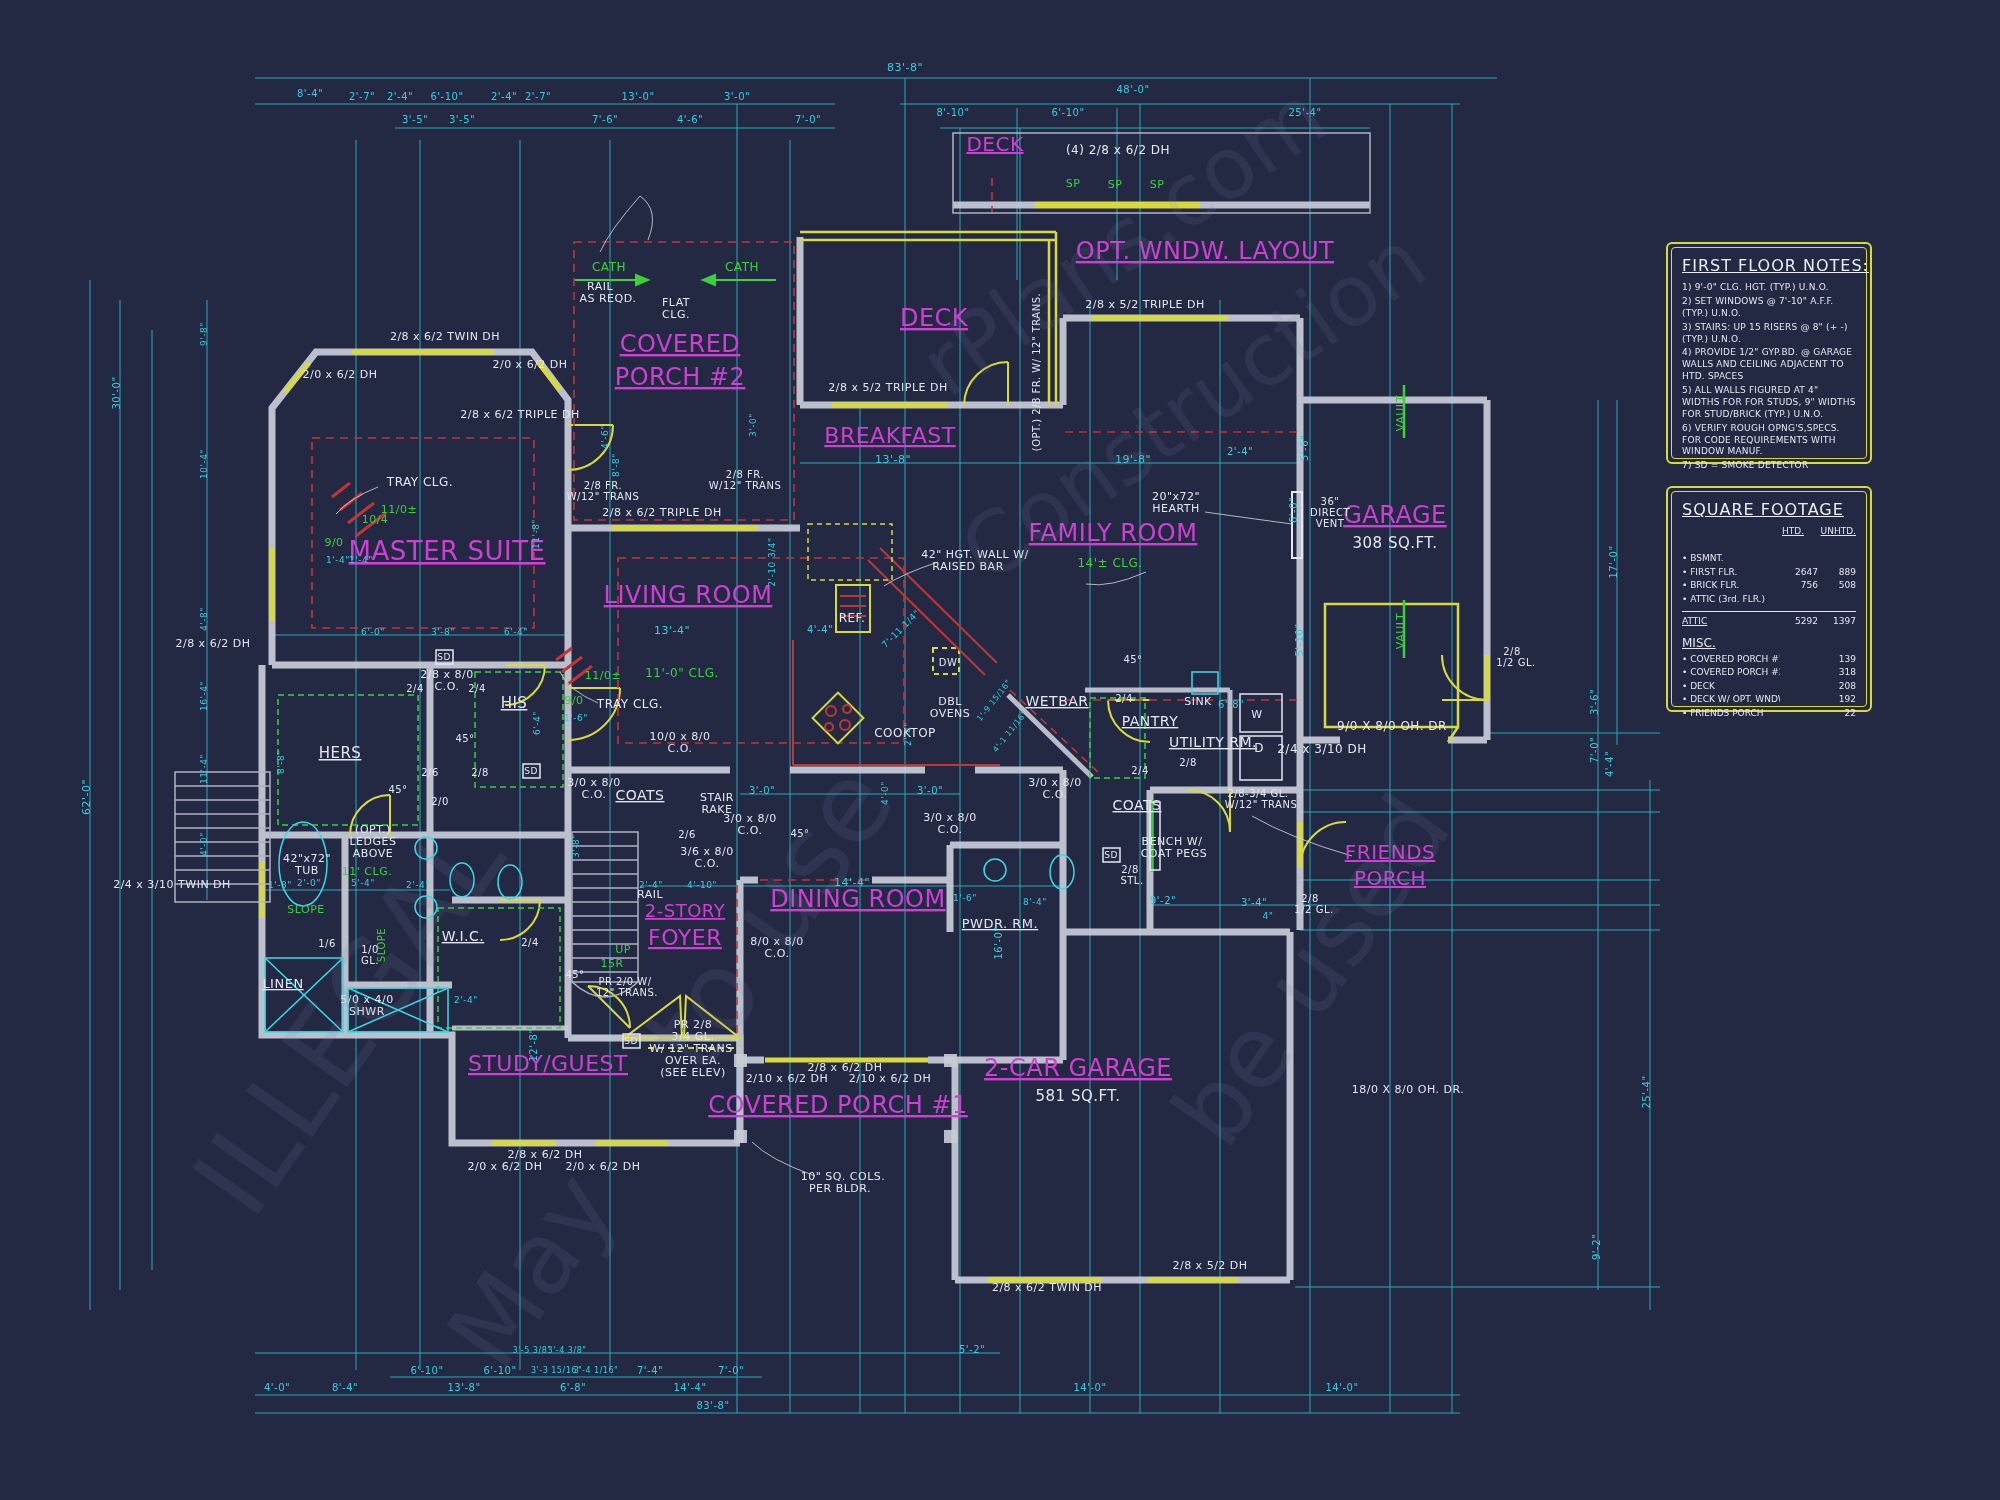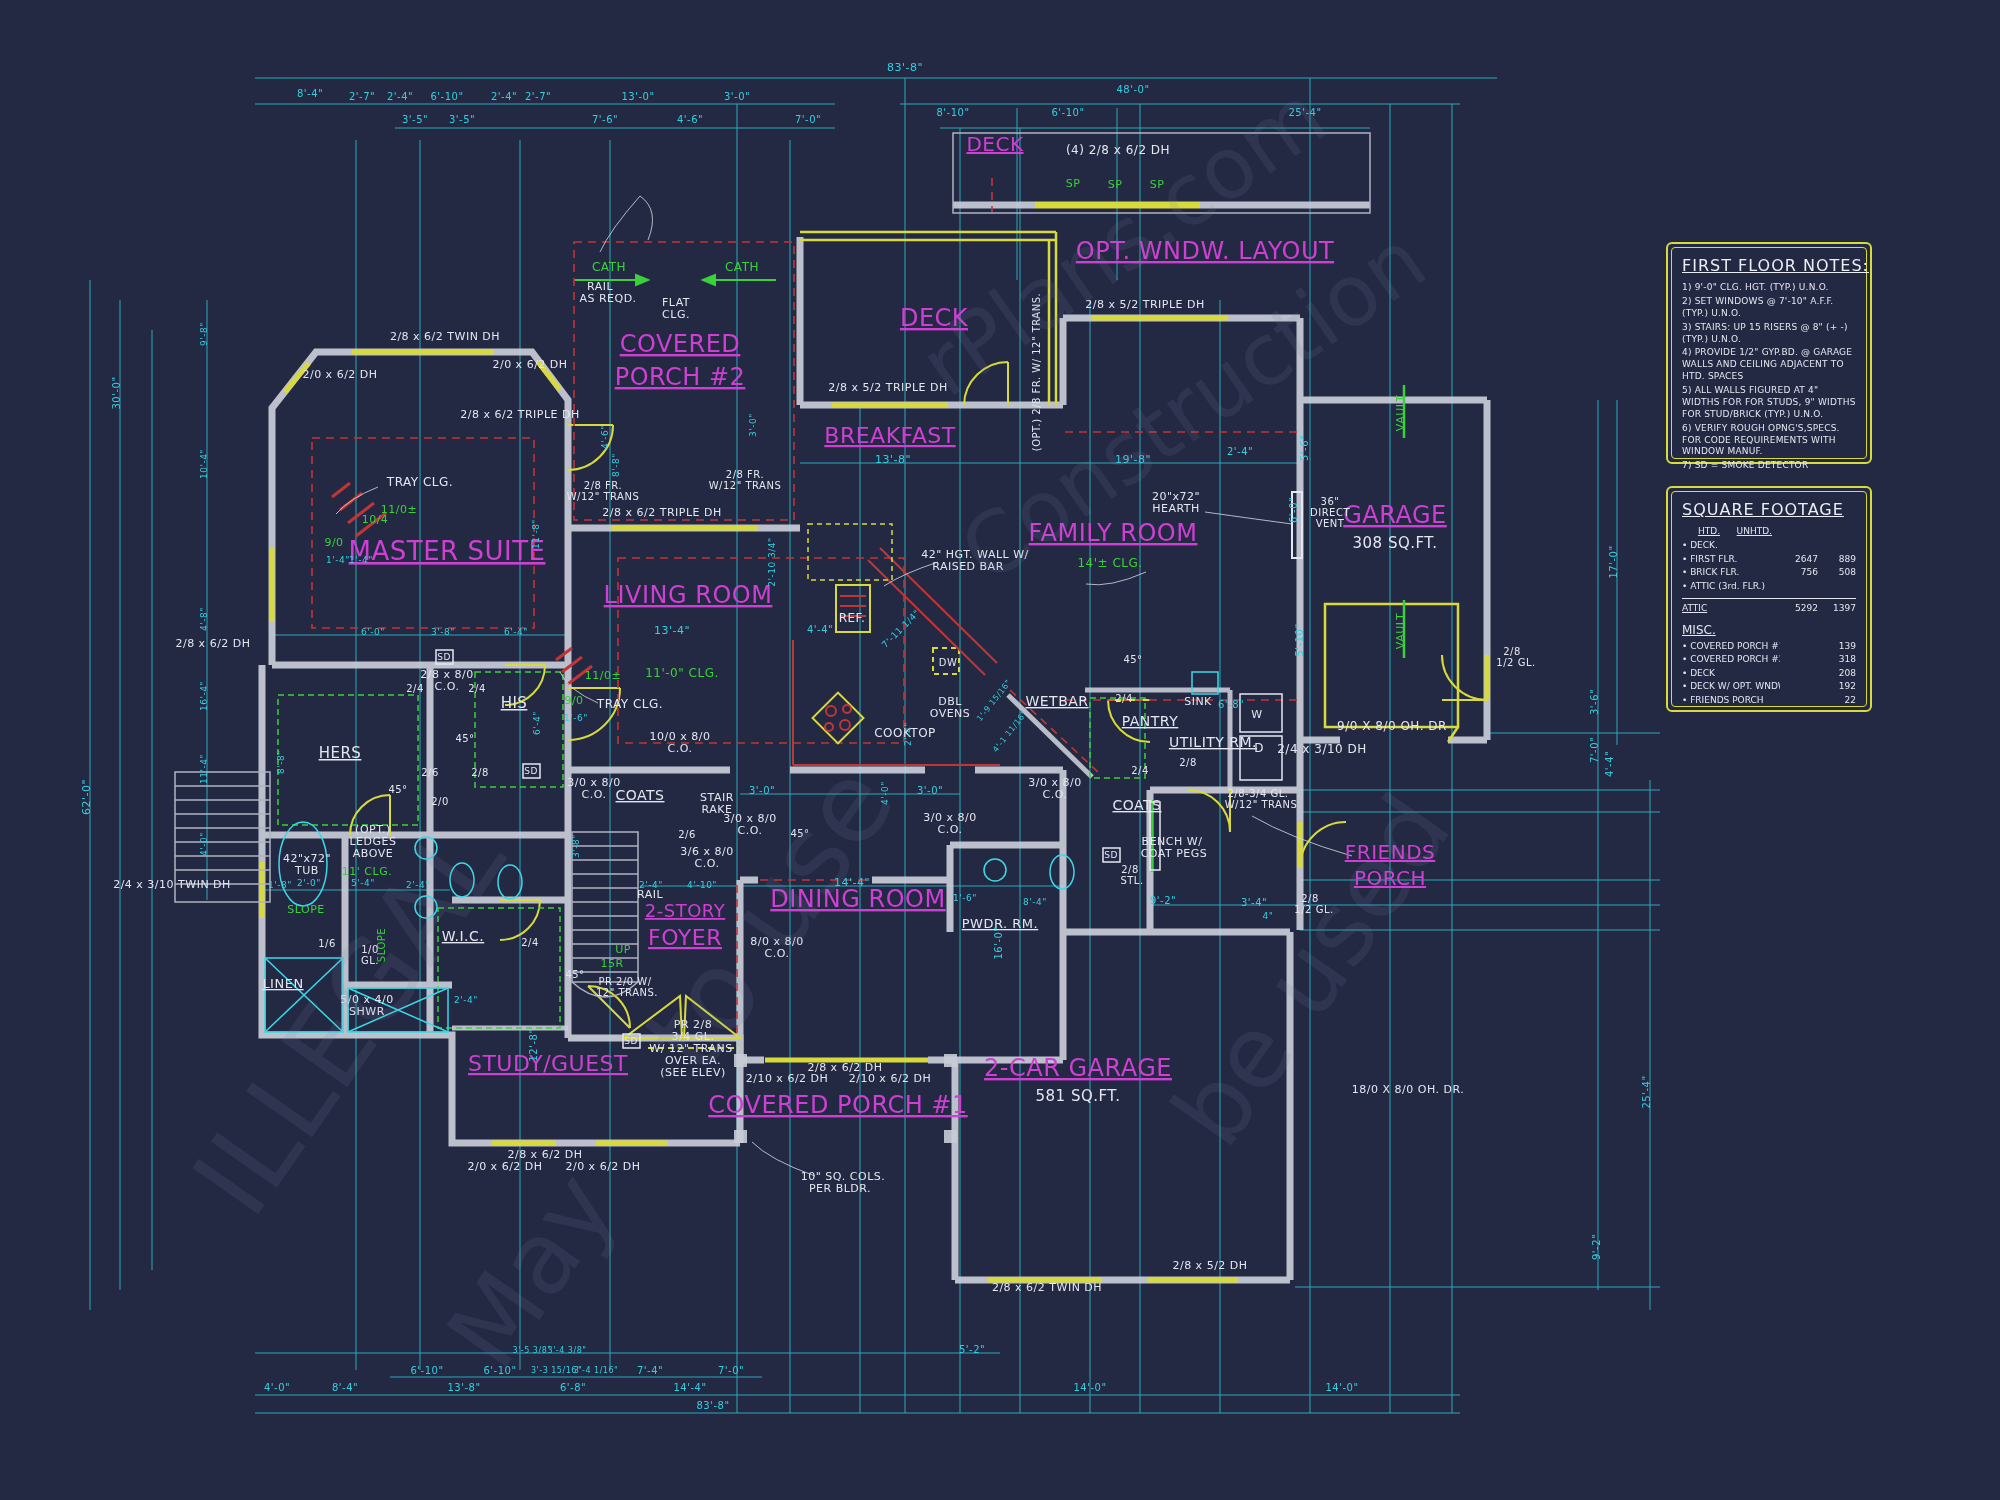--- a/index.html
+++ b/index.html
@@ -5,21 +5,21 @@
   html,body{margin:0;padding:0;background:#1b1f33;}
   .stage{position:relative;width:2000px;height:1500px;background:#242943;overflow:hidden;
          font-family:"DejaVu Sans",sans-serif;}
   svg text{font-family:"DejaVu Sans",sans-serif;}
   .panel{position:absolute;border:2px solid #d8da3c;border-radius:6px;padding:3px;background:transparent;}
   .panel-inner{border:1.5px solid #d8da3c;border-radius:4px;height:100%;box-sizing:border-box;
                padding:8px 10px;color:#e4e7f0;}
   .panel-title{font-size:16px;letter-spacing:1px;color:#eceef5;text-decoration:underline;margin:0 0 7px 0;white-space:nowrap;}
   .notes-list{font-size:9px;line-height:1.32;letter-spacing:.2px;}
   .notes-list div{margin-bottom:2px;}
-  .sq-head{display:flex;justify-content:flex-start;font-size:9px;gap:14px;margin-bottom:3px;}
+  .sq-head{display:flex;justify-content:flex-end;font-size:9px;gap:14px;margin-bottom:16px;}
   .sq-head span{text-decoration:underline;width:38px;text-align:right;}
   .sq-row{display:flex;font-size:9px;line-height:1.5;}
   .sq-row .lbl{flex:1;white-space:nowrap;overflow:hidden;}
   .sq-row .v{width:38px;text-align:right;}
   .sq-total{border-top:1px solid #e4e7f0;margin-top:5px;padding-top:3px;}
   .sq-total .lbl{text-decoration:underline;}
   .sq-misc-title{font-size:12px;text-decoration:underline;margin:7px 0 3px 0;}
   .titleblock{position:absolute;left:1625px;top:1322px;width:340px;color:#e4e7f0;}
   .titleblock .tb-title{color:#cf3fd4;font-size:31px;letter-spacing:2px;white-space:nowrap;
         border-bottom:2px solid #cf3fd4;padding-bottom:2px;}
@@ -538,21 +538,21 @@
   
   <div class="panel" style="left:1666px;top:486px;width:196px;height:216px;">
     <div class="panel-inner">
       <div class="panel-title">SQUARE FOOTAGE</div>
       <div class="sq-head">
         <span>HTD.</span>
         <span>UNHTD.</span>
       </div>
       <div id="sqft-rows">
           <div class="sq-row">
-            <span class="lbl">• DECK.</span>
+            <span class="lbl">• BSMNT.</span>
             <span class="v"></span>
             <span class="v"></span>
           </div>
           <div class="sq-row">
             <span class="lbl">• FIRST FLR.</span>
             <span class="v">2647</span>
             <span class="v">889</span>
           </div>
           <div class="sq-row">
             <span class="lbl">• BRICK FLR.</span>

